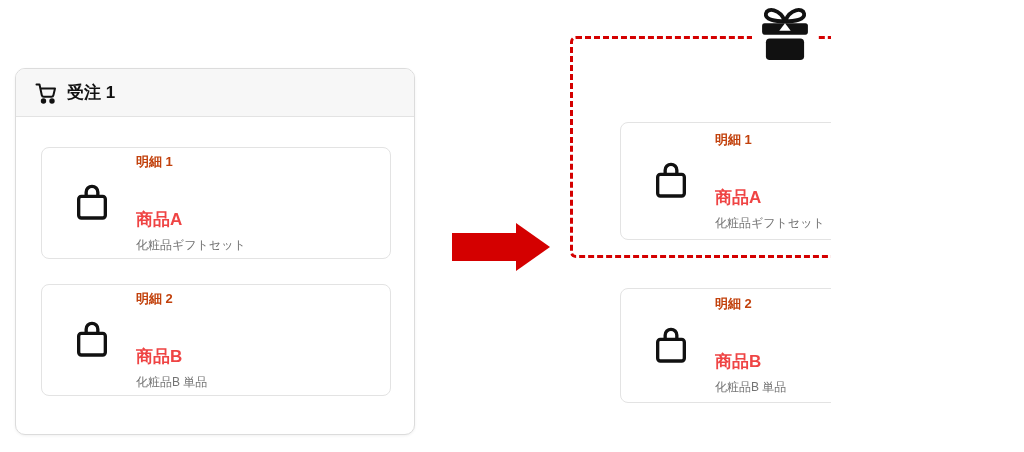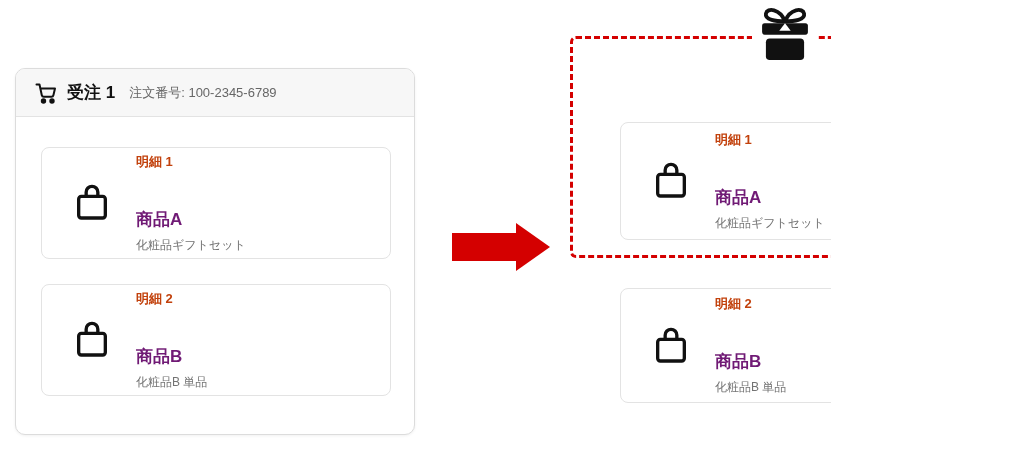--- a/index.html
+++ b/index.html
@@ -45,21 +45,21 @@
     background: #ffffff;
     border: 1px solid #e3e3e3;
     border-radius: 8px;
     display: flex;
     align-items: center;
     padding-left: 30px;
     gap: 24px;
   }
   .item-card .icon { display: flex; align-items: center; flex: 0 0 auto; }
   .detail-label { font-size: 13px; font-weight: bold; color: #c2410c; margin-bottom: 6px; }
-  .item-name { font-size: 17px; font-weight: bold; color: #701a75; margin-bottom: 6px; margin-top: 37px; }
+  .item-name { font-size: 17px; font-weight: bold; color: #ef4444; margin-bottom: 6px; margin-top: 37px; }
   .item-desc { font-size: 12px; color: #737373; }
 
   .order-card .item-card { left: 25px; width: 350px; height: 112px; }
   .item-1 { top: 78px; }
   .item-2 { top: 215px; }
 
   
   .arrow-label {
     position: absolute;
     left: 440px; top: 180px;
@@ -127,21 +127,20 @@
   <div class="order-card">
     <div class="order-header">
       <span class="icon">
         <svg width="24" height="24" viewBox="0 0 24 24" fill="none" stroke="#111111" stroke-width="2" stroke-linecap="round" stroke-linejoin="round">
           <circle cx="9.5" cy="20" r="1.7" fill="#111111"></circle>
           <circle cx="18" cy="20" r="1.7" fill="#111111"></circle>
           <path d="M2.5 3.5h3l2.3 10.7a2 2 0 0 0 2 1.6h7.6a2 2 0 0 0 2-1.6L21 7.5H6.3"></path>
         </svg>
       </span>
       <span class="order-title">受注 1</span>
-      <span class="order-number">注文番号: 100-2345-6789</span>
     </div>
 
     <div class="item-card item-1">
       <span class="icon">
         <svg width="40" height="44" viewBox="0 0 24 26" fill="none" stroke="#111111" stroke-width="2" stroke-linecap="round" stroke-linejoin="round">
           <rect x="4" y="9" width="16" height="13" rx="1.6"></rect>
           <path d="M8.5 9V6.5a3.5 3.5 0 0 1 7 0V9"></path>
         </svg>
       </span>
       <div class="item-text">

